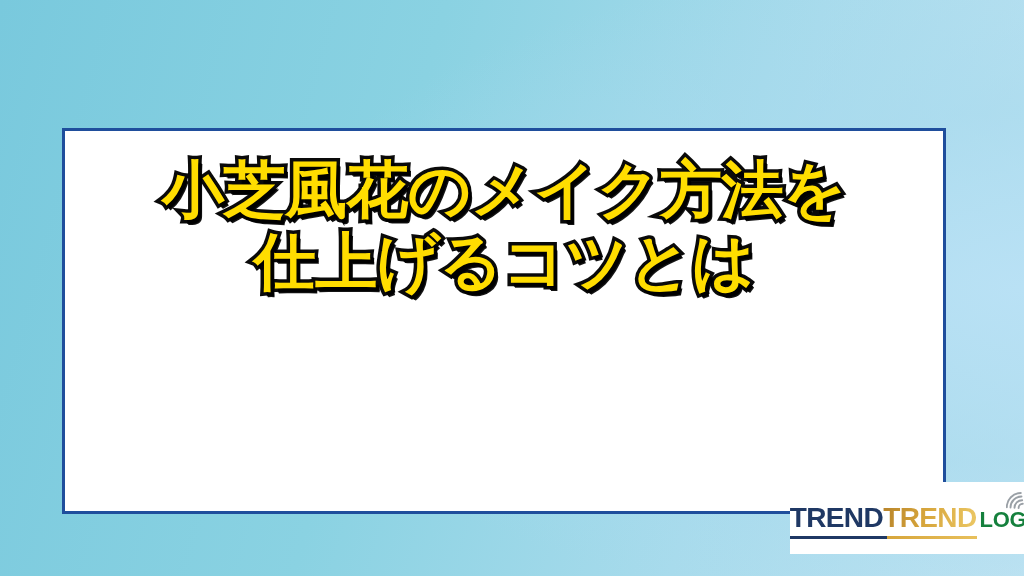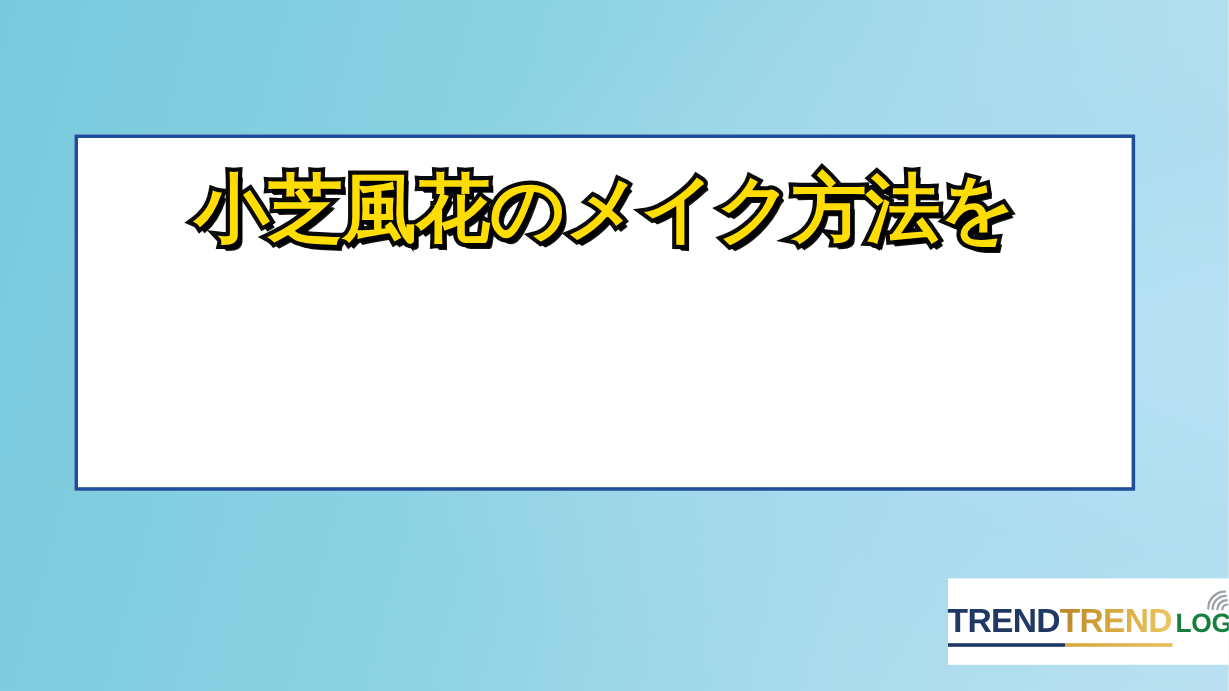--- a/index.html
+++ b/index.html
@@ -20,23 +20,23 @@
     height: 576px;
     background:
       radial-gradient(120% 95% at 100% 50%, rgba(185,225,245,0.95) 0%, rgba(168,218,238,0.55) 32%, rgba(150,210,230,0.0) 62%),
       linear-gradient(105deg, #79c9dd 0%, #8ad2e2 38%, #a8dbec 70%, #bfe3f2 100%);
   }
 
   
   #title-panel {
     position: absolute;
     left: 62px;
-    top: 112px;
+    top: 128px;
     width: 884px;
-    height: 297px;
+    height: 386px;
     background: #ffffff;
     border: 3px solid #1f4e9c;
     box-sizing: border-box;
     display: flex;
     flex-direction: column;
     align-items: center;
     justify-content: flex-start;
     padding-top: 26px;
   }
 
@@ -125,20 +125,21 @@
   }
 </style>
 </head>
 <body>
 
 <div id="thumbnail-stage">
 
   <div id="title-panel">
     <div id="headline">
       <span class="headline-line">小芝風花のメイク方法を</span>
+      <span class="headline-line">仕上げるコツとは</span>
     </div>
   </div>
 
   <div id="logo-card">
     <div id="logo-inner">
       <div id="logo-wordmark">
         <span class="logo-trend">TREND</span>
         <span class="logo-buzz">TREND</span>
         <div id="logo-underline"></div>
       </div>

